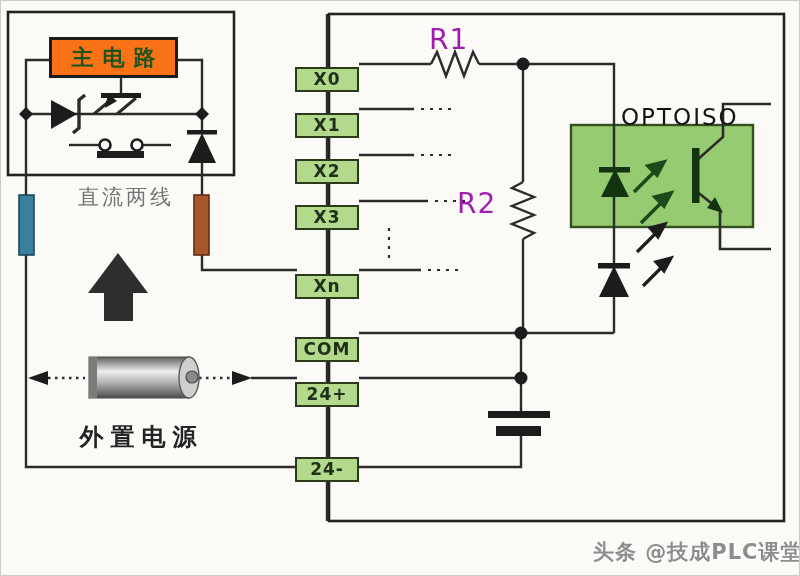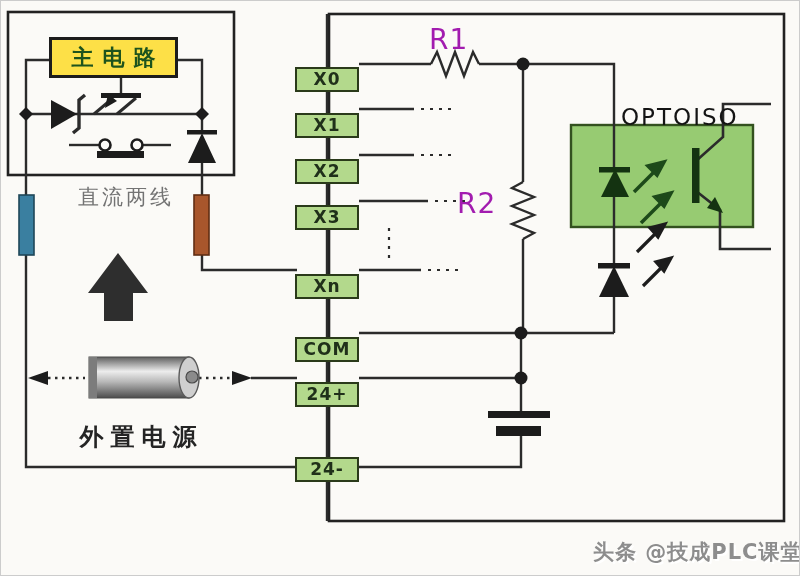--- a/index.html
+++ b/index.html
@@ -14,21 +14,21 @@
     position:absolute;left:294px;width:64px;height:25px;box-sizing:border-box;
     background:#b3d98c;border:2px solid #2a3a1a;color:#20301a;
     font-size:17px;font-weight:700;text-align:center;line-height:21px;
     letter-spacing:1px;
     margin-top:16px;
   }
   .comp-lbl{font-size:28px;color:#a21caf;letter-spacing:1px;}
   #lbl-optoiso{font-size:23px;font-weight:500;letter-spacing:2px;color:#141414;margin-top:33px;}
   #main-circuit-box{
     position:absolute;left:48px;top:36px;width:129px;height:41px;box-sizing:border-box;
-    background:#fde047;border:3px solid #1c1c1c;
+    background:#f97316;border:3px solid #1c1c1c;
     display:flex;align-items:center;justify-content:center;
     color:#1d531d;font-size:22px;font-weight:700;letter-spacing:9px;text-indent:9px;
   }
   #prox-label{
     left:50px;top:183px;width:150px;text-align:center;
     font-size:21px;line-height:26px;letter-spacing:3px;color:#737373;font-weight:500;
   }
   .power-lbl{font-size:24px;font-weight:600;color:#242424;text-align:center;margin-top:11px;}
   #lbl-ext-power{left:58px;top:409px;width:165px;letter-spacing:7px;}
   #lbl-int-power{left:576px;top:405px;width:170px;letter-spacing:8px;}

